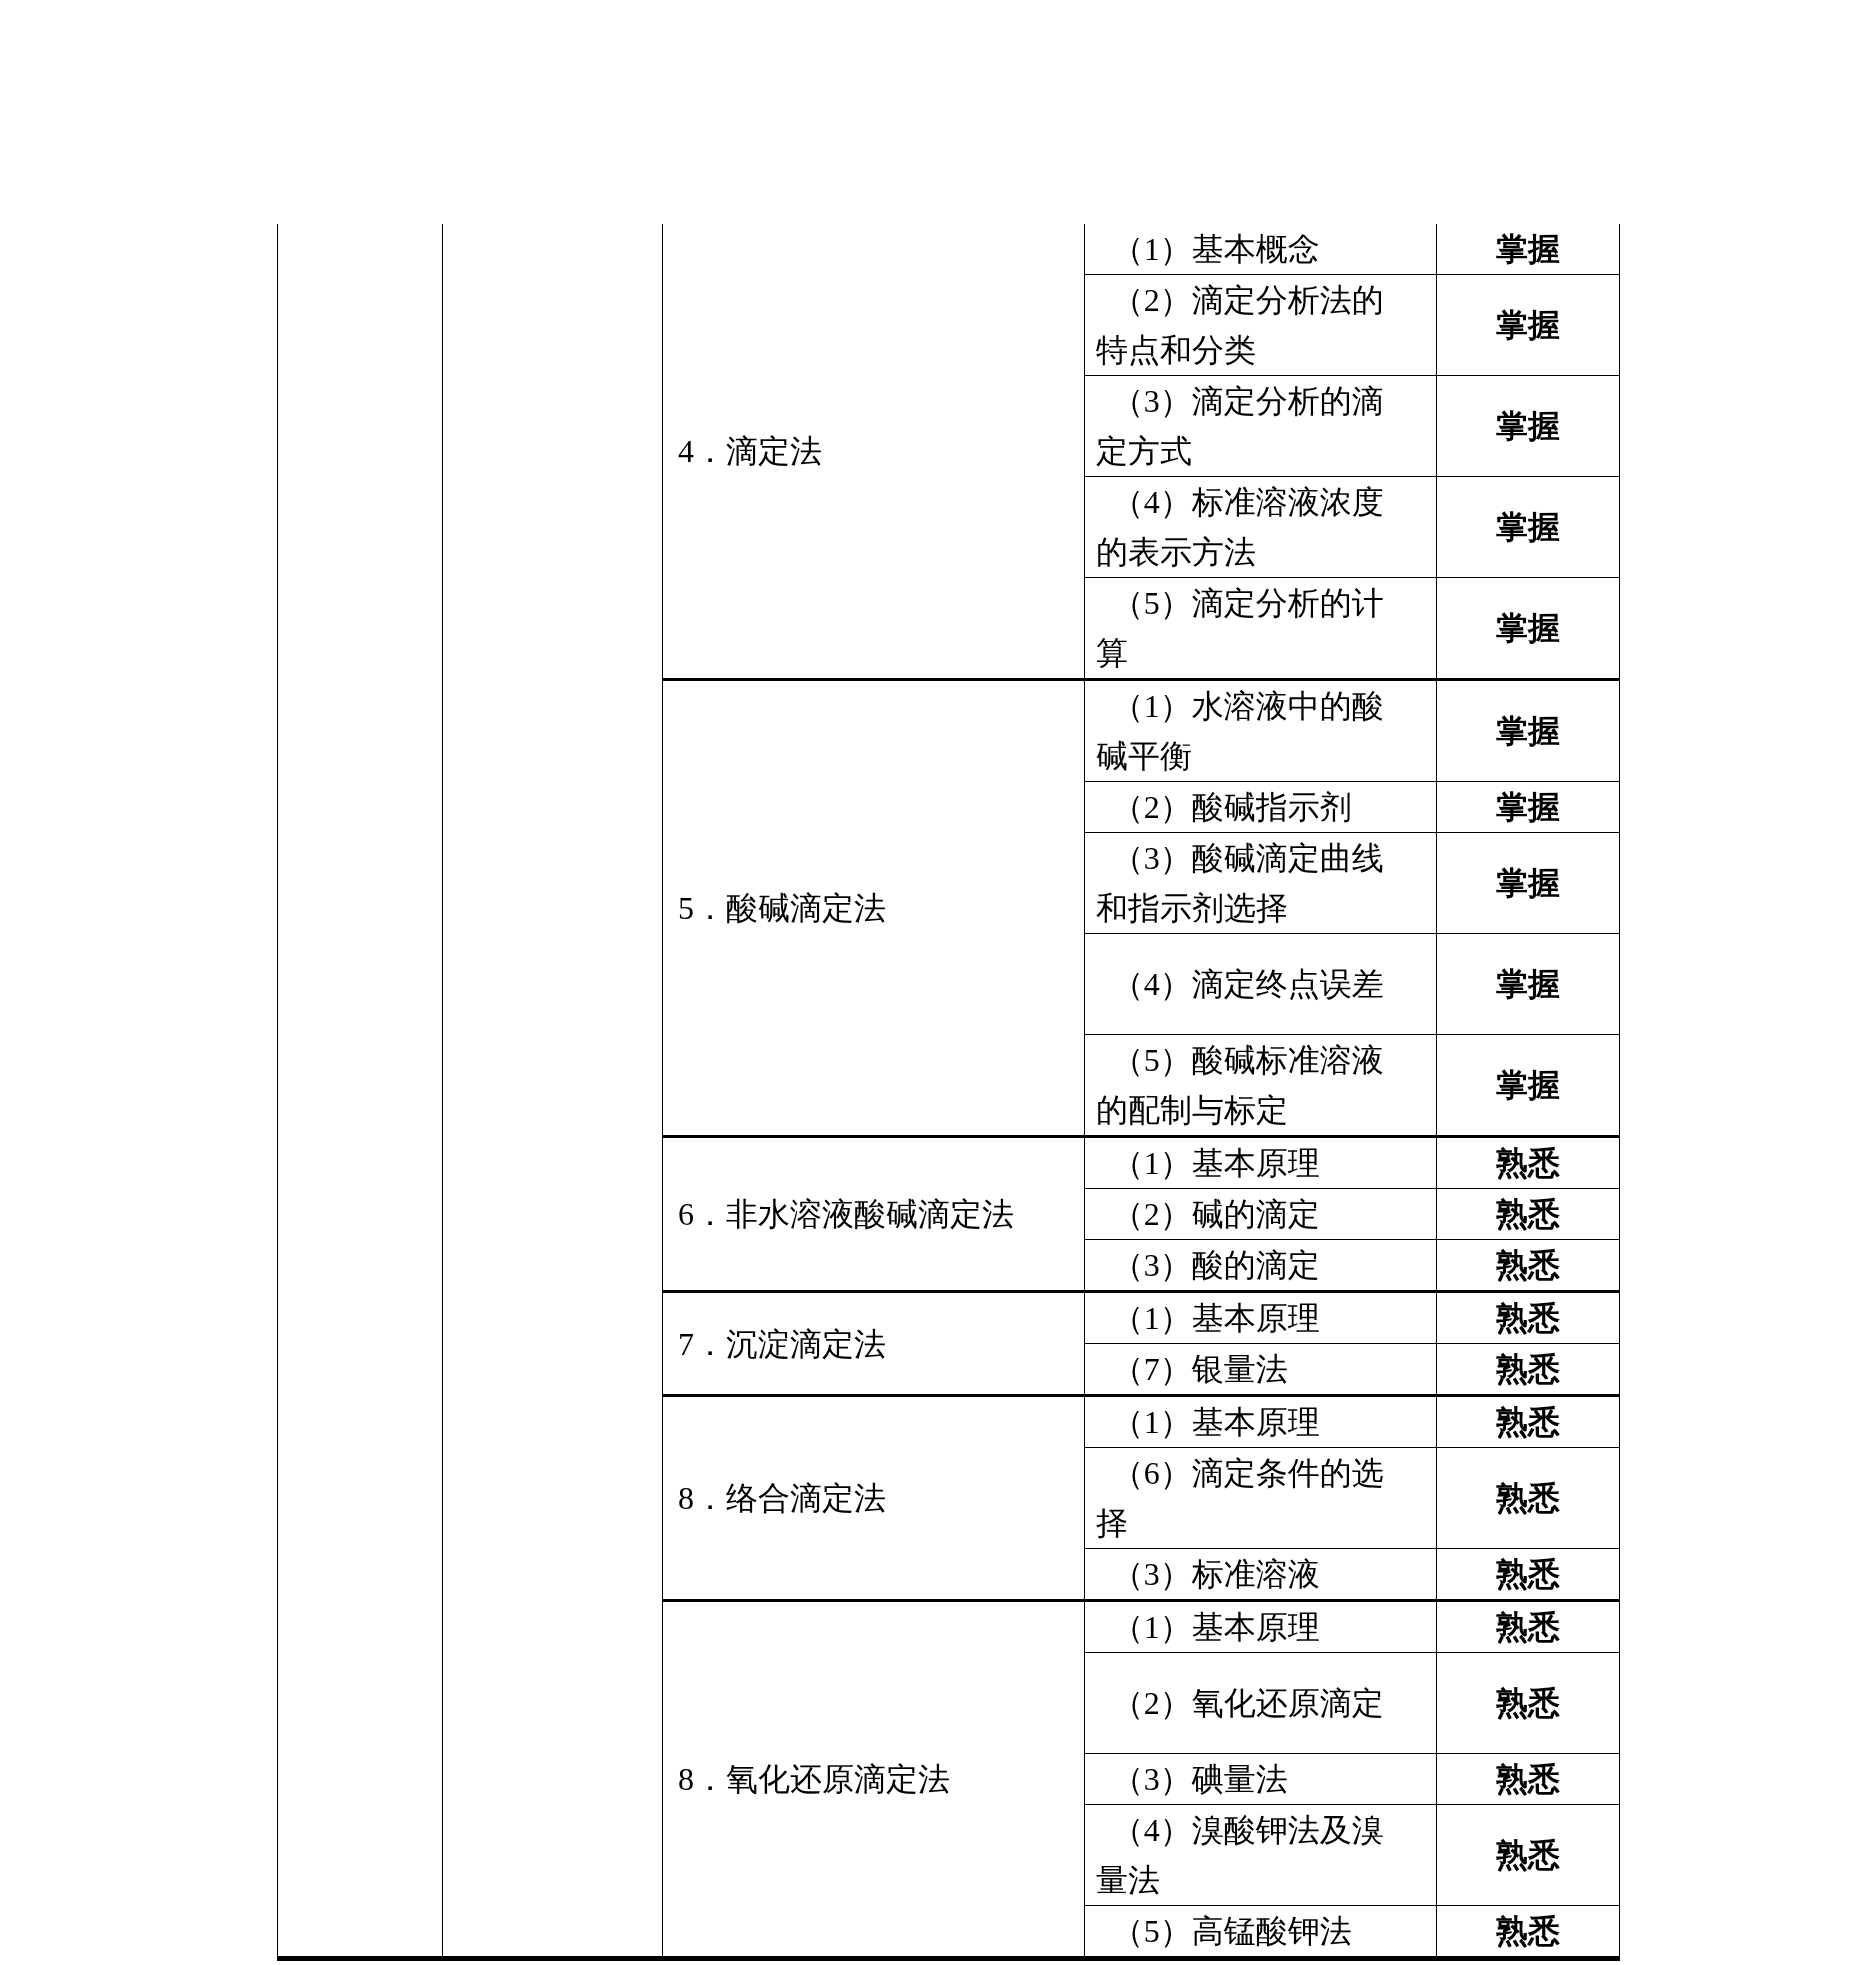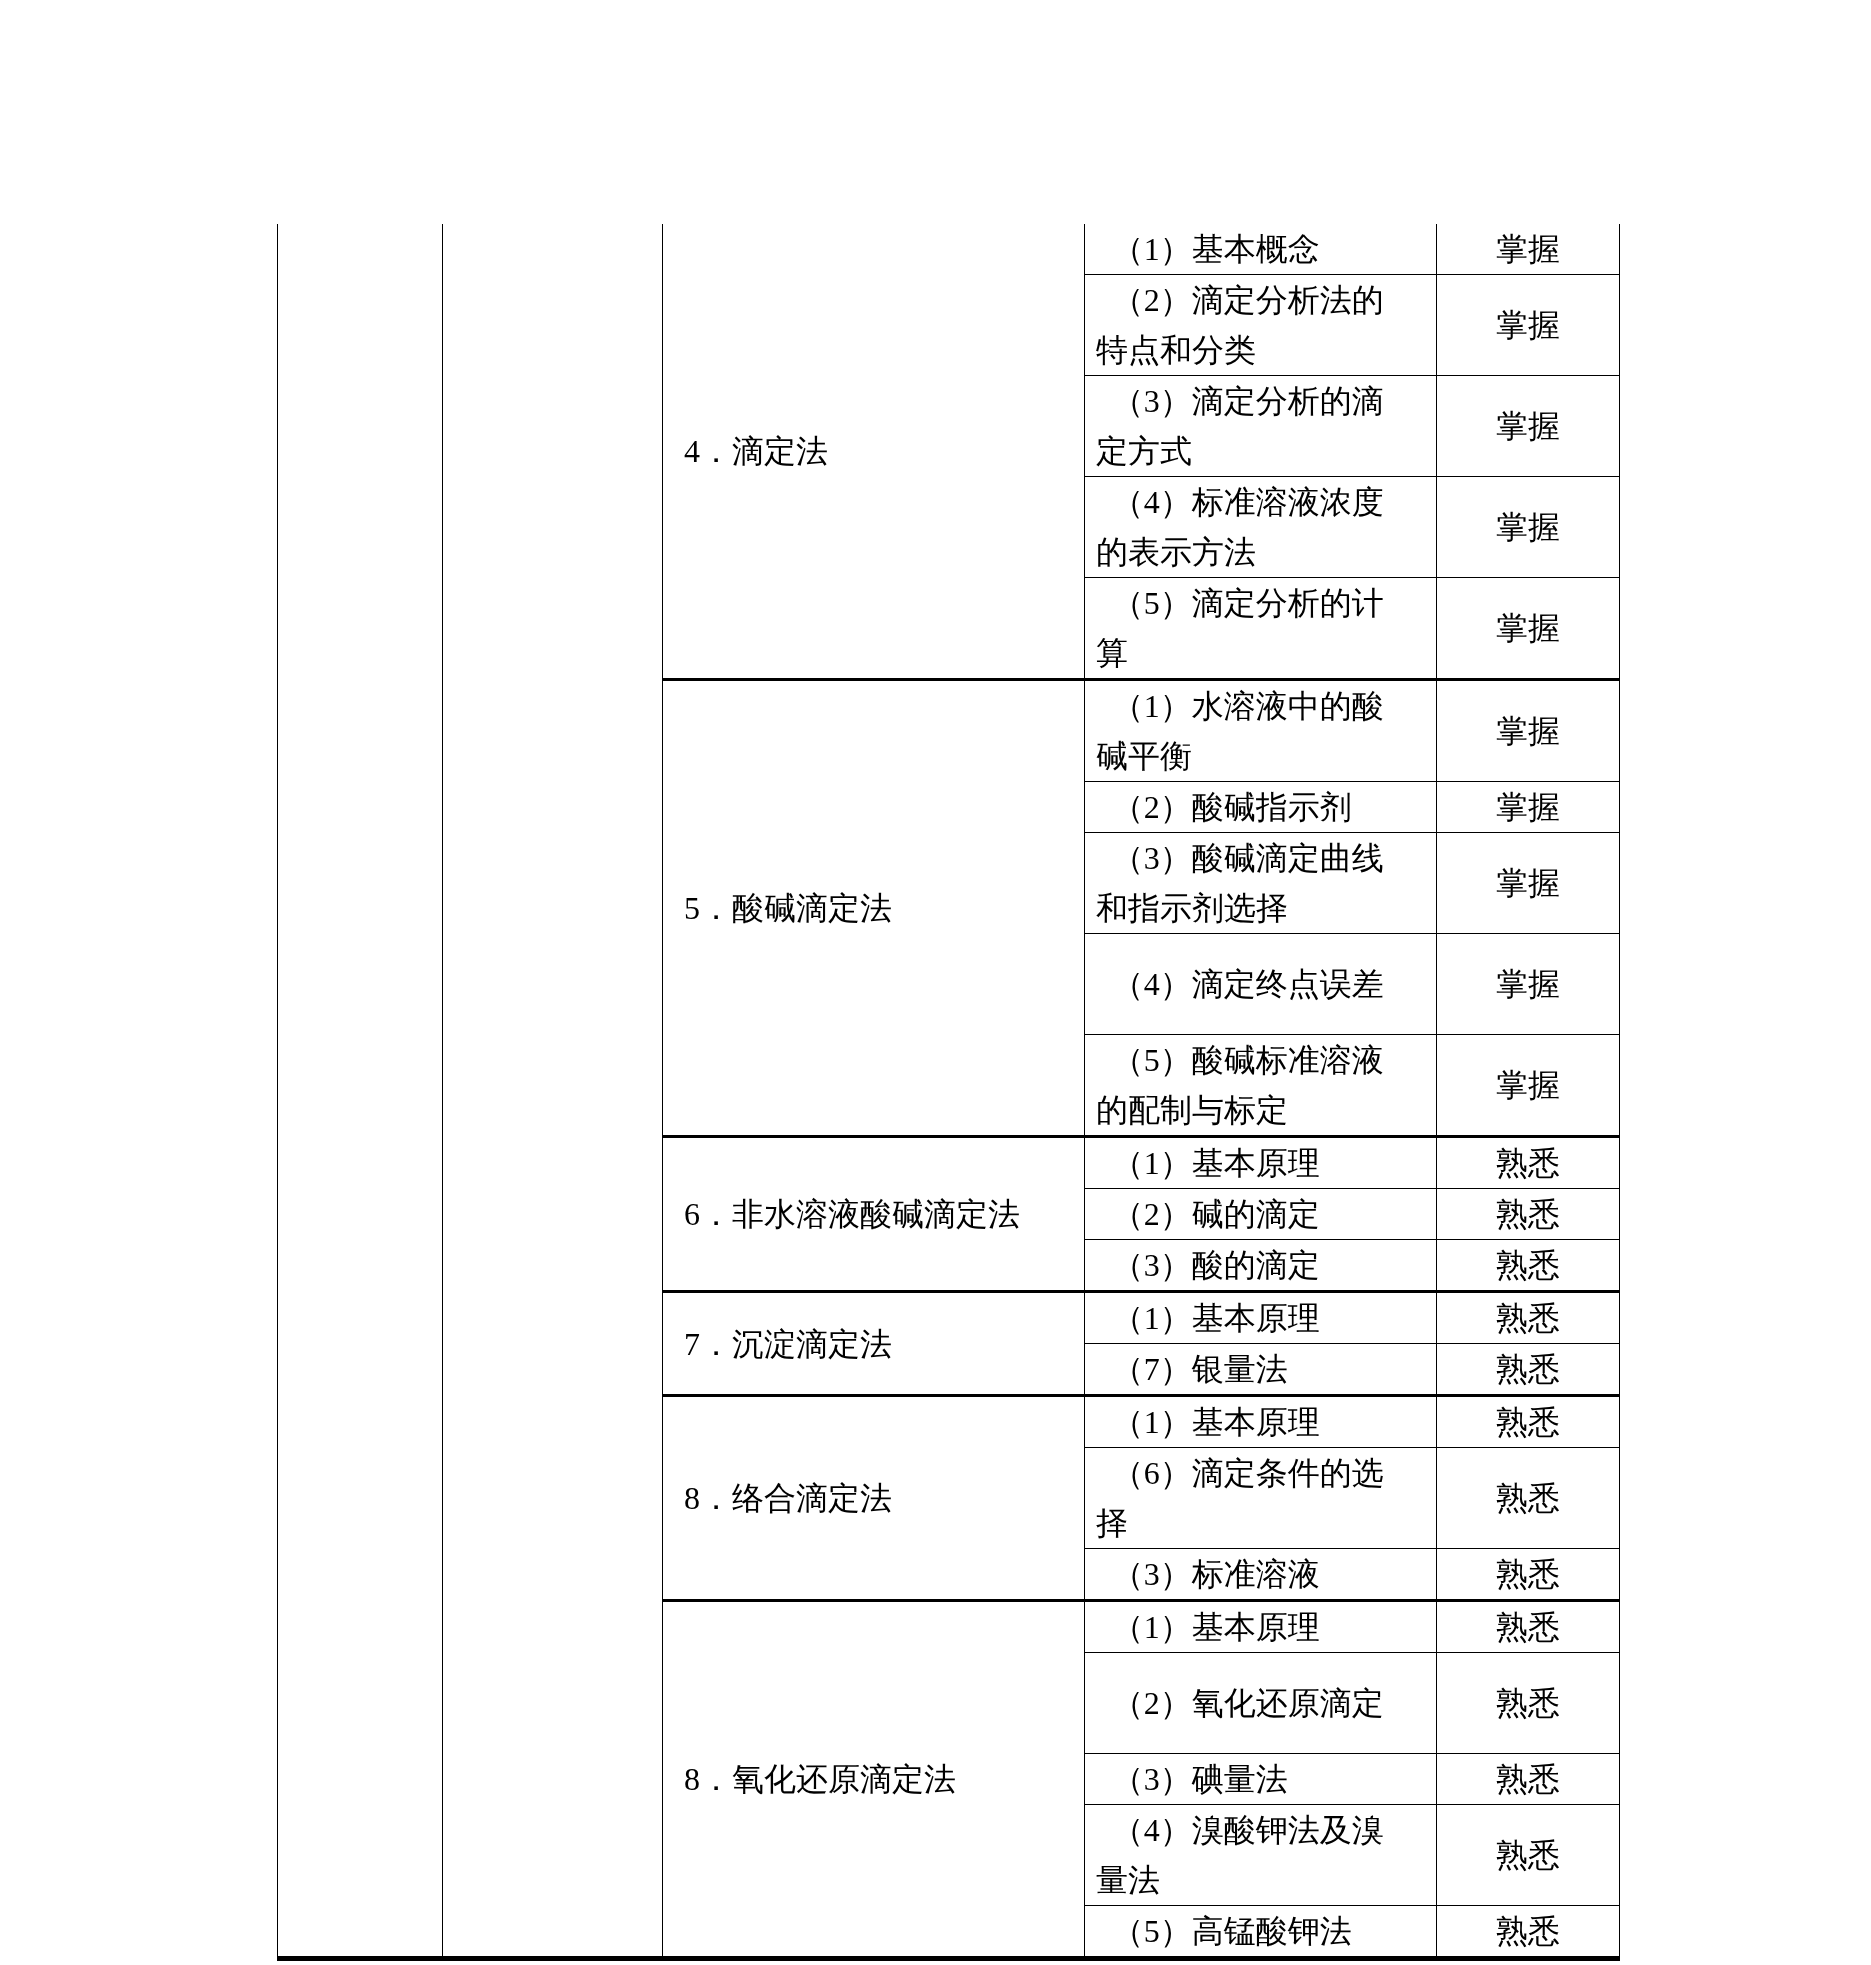--- a/index.html
+++ b/index.html
@@ -29,23 +29,23 @@
     padding: 0;
     overflow: hidden;
     word-break: break-all;
   }
   tr.h1 { height: 50px; }
   tr.h2 { height: 101px; }
   td.blank { border-top: none; }
   td.method, td.item, td.level { border-top: 1.2px solid #000; }
   tr.sec-start > td { border-top: 3.1px solid #000; }
   tr.row-first > td { border-top: none; }
-  td.method { text-align: left; padding: 0 39px 0 21px; }
+  td.method { text-align: left; padding: 0 39px 0 15px; }
   td.item   { text-align: left; padding: 0 23.6px 0 11px; text-indent: 15.7px; }
-  td.level  { text-align: center; border-right: 1.6px solid #000; }
+  td.level  { text-align: center; border-right: 1.6px solid #000; font-weight: bold; }
 </style>
 </head>
 <body>
 
 <div class="page">
 
   <table class="syllabus">
     <colgroup>
       <col style="width:165px">
       <col style="width:220px">

